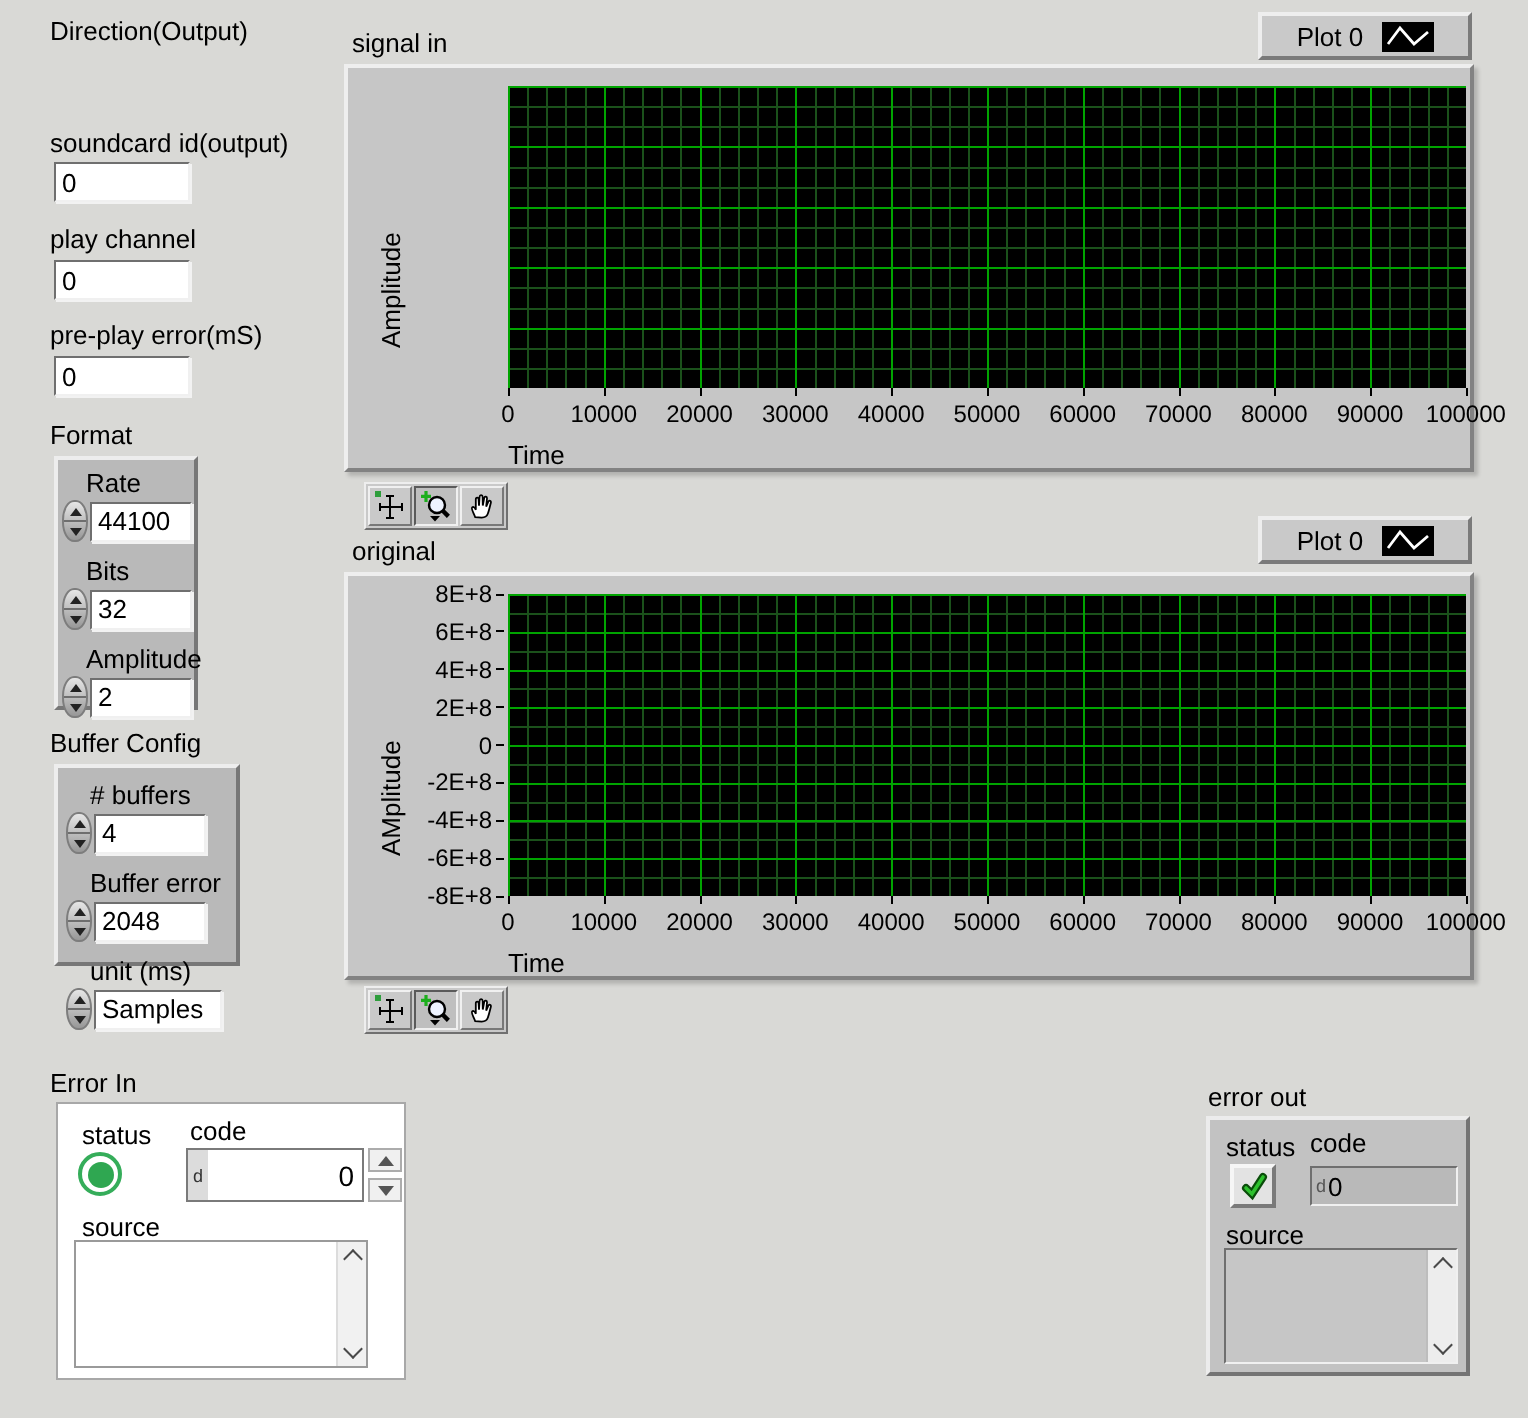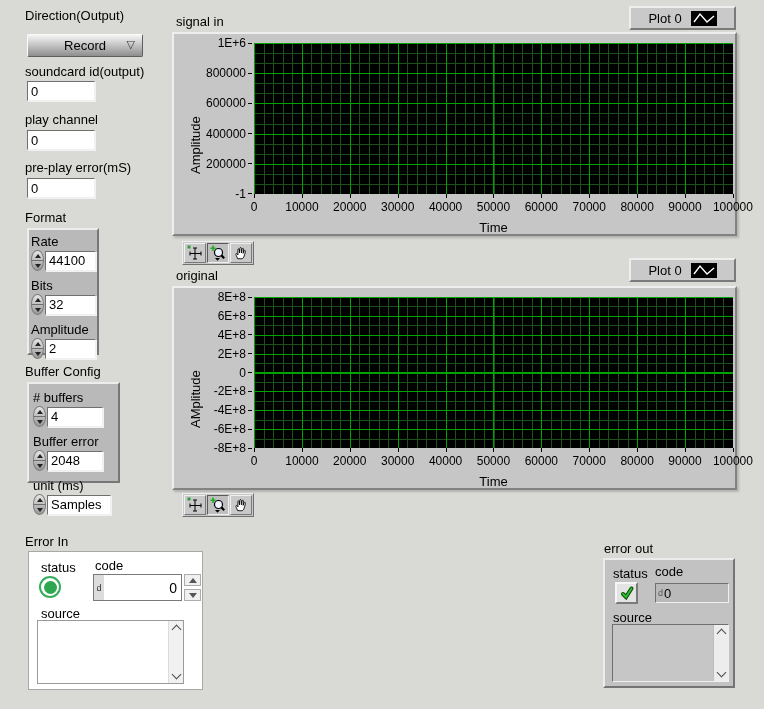--- a/index.html
+++ b/index.html
@@ -18,21 +18,21 @@
   .dd-tri{position:absolute;right:7px;top:3px;font-size:11px;color:#3a3a3a;font-family:"DejaVu Sans",sans-serif;}
   
   .lv-spin{width:13px;height:21px;border-radius:6px/10px;overflow:hidden;border:1px solid #7d7d7d;
     background:linear-gradient(#e6e6e6,#979797);display:flex;flex-direction:column;margin-right:1px;flex:none;}
   .lv-spin>div{flex:1;display:flex;align-items:center;justify-content:center;cursor:pointer}
   .lv-spin>div:first-child{border-bottom:1px solid #6e6e6e}
   .tri-up{width:0;height:0;border-left:3px solid transparent;border-right:3px solid transparent;border-bottom:4px solid #222}
   .tri-dn{width:0;height:0;border-left:3px solid transparent;border-right:3px solid transparent;border-top:4px solid #222}
   
   .lv-panel{background:#b9b9b9;}
-  .row-label{font-size:13px;margin-left:0;white-space:nowrap}
+  .row-label{font-size:13px;margin-left:12px;white-space:nowrap}
   .input-row{display:flex;align-items:center;margin:1px 0 7px 0}
   
   .graph-box{background:#c6c6c6;border:2px solid;border-color:#eee #828282 #828282 #eee;box-shadow:2px 2px 2px rgba(0,0,0,.18);}
   .legend{width:107px;height:24px;background:#c9c9c9;border:2px solid;border-color:#eee #7a7a7a #7a7a7a #eee;
     display:flex;align-items:center;justify-content:center;gap:9px;font-size:13px;cursor:pointer}
   .swatch{width:26px;height:15px;background:#000;display:flex;align-items:center;justify-content:center}
   .plot{position:absolute;left:80px;top:9px;width:479px;height:151px;background-color:#000;}
   .plot1{background-image:
     repeating-linear-gradient(to right,#00a400 0 1px,transparent 1px 47.9px),
     repeating-linear-gradient(to bottom,#00a400 0 1px,transparent 1px 30.2px),
@@ -44,21 +44,21 @@
     repeating-linear-gradient(to right,#1b511b 0 1px,transparent 1px 9.58px),
     repeating-linear-gradient(to bottom,#1b511b 0 1px,transparent 1px 9.44px);}
   .yticks{position:absolute;left:0;top:9px;width:78px;height:151px;display:flex;flex-direction:column;
     justify-content:space-between;align-items:flex-end}
   .ytick{height:0;display:flex;align-items:center;font-size:12px;white-space:nowrap}
   .ytick::after{content:"";width:4px;height:1px;background:#000;margin-left:2px}
   .xtickmarks{position:absolute;left:80px;top:160px;width:480px;height:4px;
     background:repeating-linear-gradient(to right,#000 0 1px,transparent 1px 47.9px)}
   .xticks{position:absolute;left:80px;top:166px;width:479px;display:flex;justify-content:space-between}
   .xtick{width:0;display:flex;justify-content:center;font-size:12px;white-space:nowrap}
-  .xlabel{position:absolute;left:80px;top:186px;width:479px;text-align:center;font-size:13px}
+  .xlabel{position:absolute;left:80px;top:186px;width:479px;font-size:13px}
   .ylabel{position:absolute;left:14px;top:30px;height:110px;display:flex;align-items:center;
     writing-mode:vertical-rl;transform:rotate(180deg);font-size:13px}
   
   .tools{position:absolute;display:flex;gap:1px;padding:1px;background:#c9c9c9;
     border:1px solid;border-color:#eee #707070 #707070 #eee}
   .tool-btn{width:22px;height:20px;background:#c9c9c9;border:1px solid;border-color:#f0f0f0 #787878 #787878 #f0f0f0;
     display:flex;align-items:center;justify-content:center;padding:0;cursor:pointer}
   .tool-btn.pressed{border-color:#5a5a5a #f0f0f0 #f0f0f0 #5a5a5a;background:#bfbfbf}
   
   .errin-panel{background:#fff;border:1px solid #a8a8a8}
@@ -86,24 +86,20 @@
   .eo-code-field .d2{font-size:9px;color:#555;margin-right:1px}
   .eo-src{position:relative;background:#c6c6c6}
   .eo-src .vscroll{background:#ededed;border-left:1px solid #bdbdbd}
 </style>
 </head>
 <body>
 
 <div id="app">
 
   <div class="abs lbl" style="left:25px;top:8px">Direction(Output)</div>
-  <div class="abs dropdown" style="left:27px;top:34px">
-    <span>Record</span>
-    <span class="dd-tri">▽</span>
-  </div>
 
   <div class="abs lbl" style="left:25px;top:64px">soundcard id(output)</div>
   <input class="abs lv-input sunken" style="left: 27px; top: 81px; width: 68px; height: 20px;" value="0">
 
   <div class="abs lbl" style="left:25px;top:112px">play channel</div>
   <input class="abs lv-input sunken" style="left: 27px; top: 130px; width: 68px; height: 20px;" value="0">
 
   <div class="abs lbl" style="left:25px;top:160px">pre-play error(mS)</div>
   <input class="abs lv-input sunken" style="left: 27px; top: 178px; width: 68px; height: 20px;" value="0">
 
@@ -220,28 +216,20 @@
   <div class="abs legend" style="left:629px;top:6px">
     <span>Plot 0</span>
     <span class="swatch">
       <svg width="24" height="13" viewBox="0 0 24 13">
           <polyline points="2,10 8,2 15,10 22,4" fill="none" stroke="#fff" stroke-width="1.4"></polyline>
         </svg>
     </span>
   </div>
   <div class="abs graph-box" style="left:172px;top:32px;width:565px;height:204px">
     <div class="ylabel">Amplitude</div>
-    <div class="yticks">
-        <span class="ytick">1E+6</span>
-        <span class="ytick">800000</span>
-        <span class="ytick">600000</span>
-        <span class="ytick">400000</span>
-        <span class="ytick">200000</span>
-        <span class="ytick">-1</span>
-      </div>
     <div class="plot plot1"></div>
     <div class="xtickmarks"></div>
     <div class="xticks">
         <span class="xtick">0</span>
         <span class="xtick">10000</span>
         <span class="xtick">20000</span>
         <span class="xtick">30000</span>
         <span class="xtick">40000</span>
         <span class="xtick">50000</span>
         <span class="xtick">60000</span>

